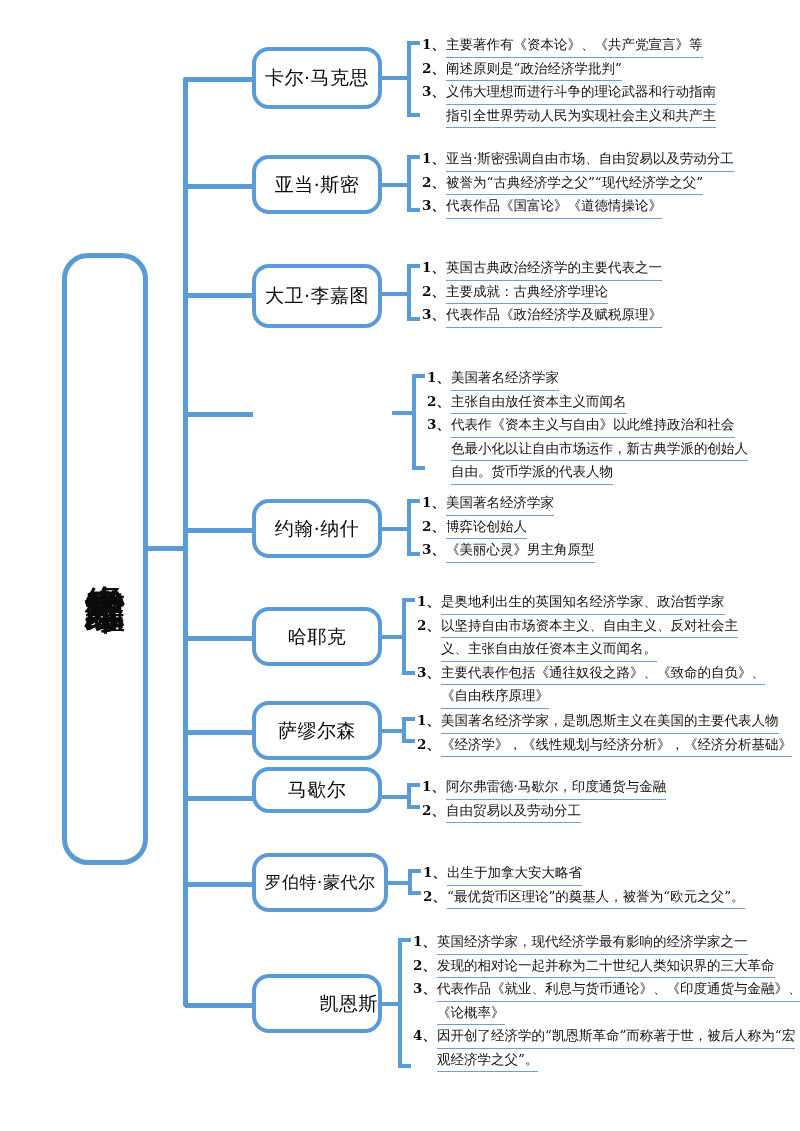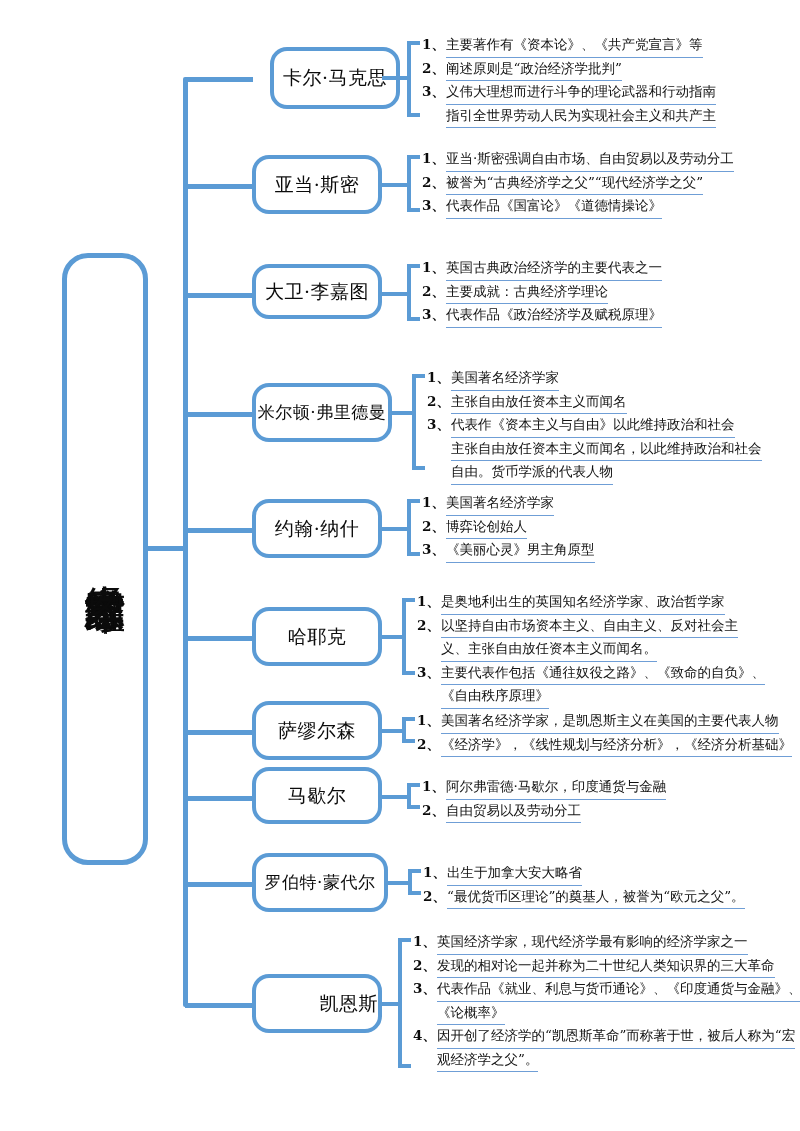--- a/index.html
+++ b/index.html
@@ -128,21 +128,21 @@
 
   <div class="root-node">
     <span class="root-label">十大经济学家思维导图</span>
   </div>
 
   <div class="stub-root" style="left:146px; top:546px; width:42px;"></div>
 
   <div class="trunk" style="top:77px; height:930px;"></div>
 
   <div class="branch-h" style="left:185px; top:77px; width:68px;"></div>
-  <div class="topic" style="left:252px; top:47px; width:130px; height:62px;margin-left:18px;">
+  <div class="topic" style="left:252px; top:47px; width:130px; height:62px;">
     <span class="topic-label">卡尔·马克思</span>
   </div>
   <div class="bracket-stem" style="left:382px; top:76px; width:27px;"></div>
   <div class="bracket" style="left:407px; top:41px; height:76px;"></div>
   <div class="details" style="left:422px; top:34px; width:360px;">
     <div class="det-item">
         <span class="det-num">1、</span>
         <span class="det-lines">
           <span class="det-line">主要著作有《资本论》、《共产党宣言》等</span>
         </span>
@@ -183,21 +183,21 @@
       </div>
     <div class="det-item">
         <span class="det-num">3、</span>
         <span class="det-lines">
           <span class="det-line">代表作品《国富论》《道德情操论》</span>
         </span>
       </div>
   </div>
 
   <div class="branch-h" style="left:185px; top:293px; width:68px;"></div>
-  <div class="topic" style="left:252px; top:264px; width:130px; height:55px;">
+  <div class="topic" style="left:252px; top:264px; width:130px; height:64px;">
     <span class="topic-label">大卫·李嘉图</span>
   </div>
   <div class="bracket-stem" style="left:382px; top:292px; width:27px;"></div>
   <div class="bracket" style="left:407px; top:264px; height:57px;"></div>
   <div class="details" style="left:422px; top:257px; width:360px;">
     <div class="det-item">
         <span class="det-num">1、</span>
         <span class="det-lines">
           <span class="det-line">英国古典政治经济学的主要代表之一</span>
         </span>
@@ -210,43 +210,40 @@
       </div>
     <div class="det-item">
         <span class="det-num">3、</span>
         <span class="det-lines">
           <span class="det-line">代表作品《政治经济学及赋税原理》</span>
         </span>
       </div>
   </div>
 
   <div class="branch-h" style="left:185px; top:412px; width:68px;"></div>
-  <div class="topic" style="left:252px; top:383px; width:140px; height:59px;">
-    <span class="topic-label small">米尔顿·弗里德曼</span>
-  </div>
   <div class="bracket-stem" style="left:392px; top:411px; width:22px;"></div>
   <div class="bracket" style="left:412px; top:374px; height:96px;"></div>
   <div class="details" style="left:427px; top:367px; width:360px;">
     <div class="det-item">
         <span class="det-num">1、</span>
         <span class="det-lines">
           <span class="det-line">美国著名经济学家</span>
         </span>
       </div>
     <div class="det-item">
         <span class="det-num">2、</span>
         <span class="det-lines">
           <span class="det-line">主张自由放任资本主义而闻名</span>
         </span>
       </div>
     <div class="det-item">
         <span class="det-num">3、</span>
         <span class="det-lines">
           <span class="det-line">代表作《资本主义与自由》以此维持政治和社会</span>
-          <span class="det-line">主张自由放任资本主义而闻名，以此维持政治和社会</span>
+          <span class="det-line">色最小化以让自由市场运作，新古典学派的创始人</span>
           <span class="det-line">自由。货币学派的代表人物</span>
         </span>
       </div>
   </div>
 
   <div class="branch-h" style="left:185px; top:528px; width:68px;"></div>
   <div class="topic" style="left:252px; top:499px; width:130px; height:59px;">
     <span class="topic-label">约翰·纳什</span>
   </div>
   <div class="bracket-stem" style="left:382px; top:527px; width:27px;"></div>
@@ -316,21 +313,21 @@
       </div>
     <div class="det-item">
         <span class="det-num">2、</span>
         <span class="det-lines">
           <span class="det-line">《经济学》，《线性规划与经济分析》，《经济分析基础》</span>
         </span>
       </div>
   </div>
 
   <div class="branch-h" style="left:185px; top:796px; width:68px;"></div>
-  <div class="topic" style="left:252px; top:767px; width:130px; height:57px;">
+  <div class="topic" style="left:252px; top:767px; width:130px; height:46px;">
     <span class="topic-label">马歇尔</span>
   </div>
   <div class="bracket-stem" style="left:382px; top:795px; width:27px;"></div>
   <div class="bracket" style="left:407px; top:783px; height:26px;"></div>
   <div class="details" style="left:422px; top:776px; width:360px;">
     <div class="det-item">
         <span class="det-num">1、</span>
         <span class="det-lines">
           <span class="det-line">阿尔弗雷德·马歇尔，印度通货与金融</span>
         </span>

